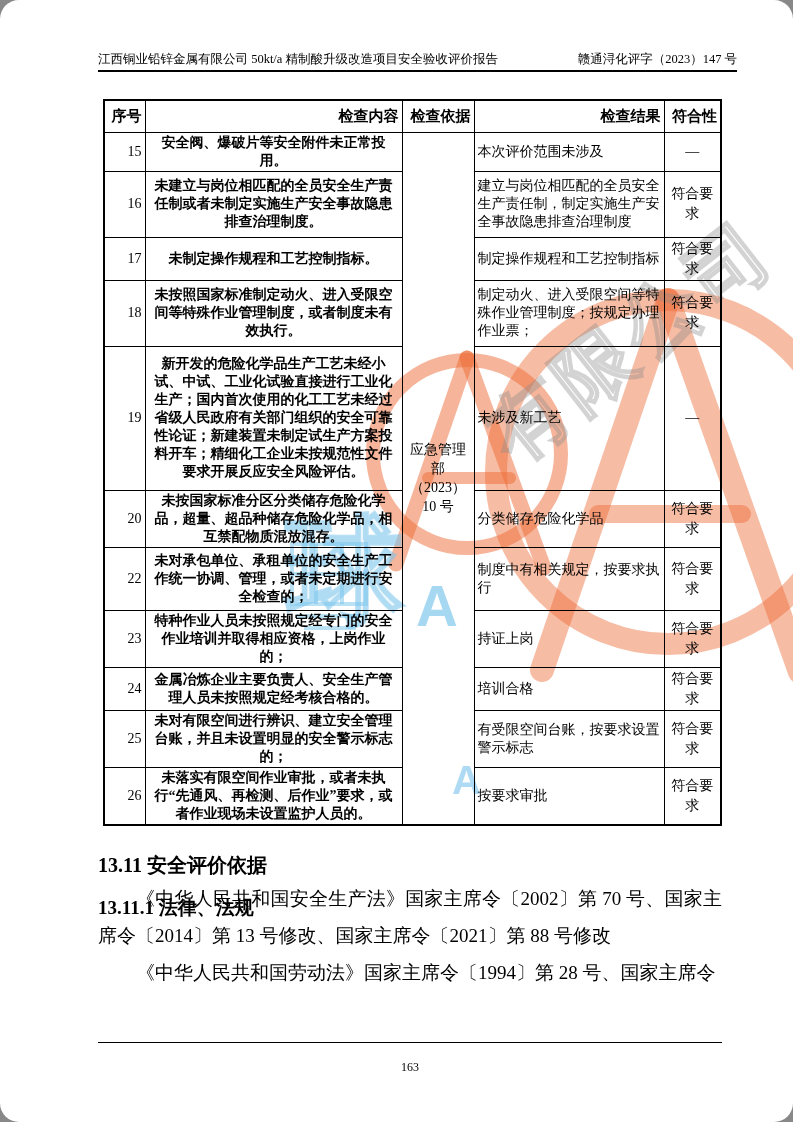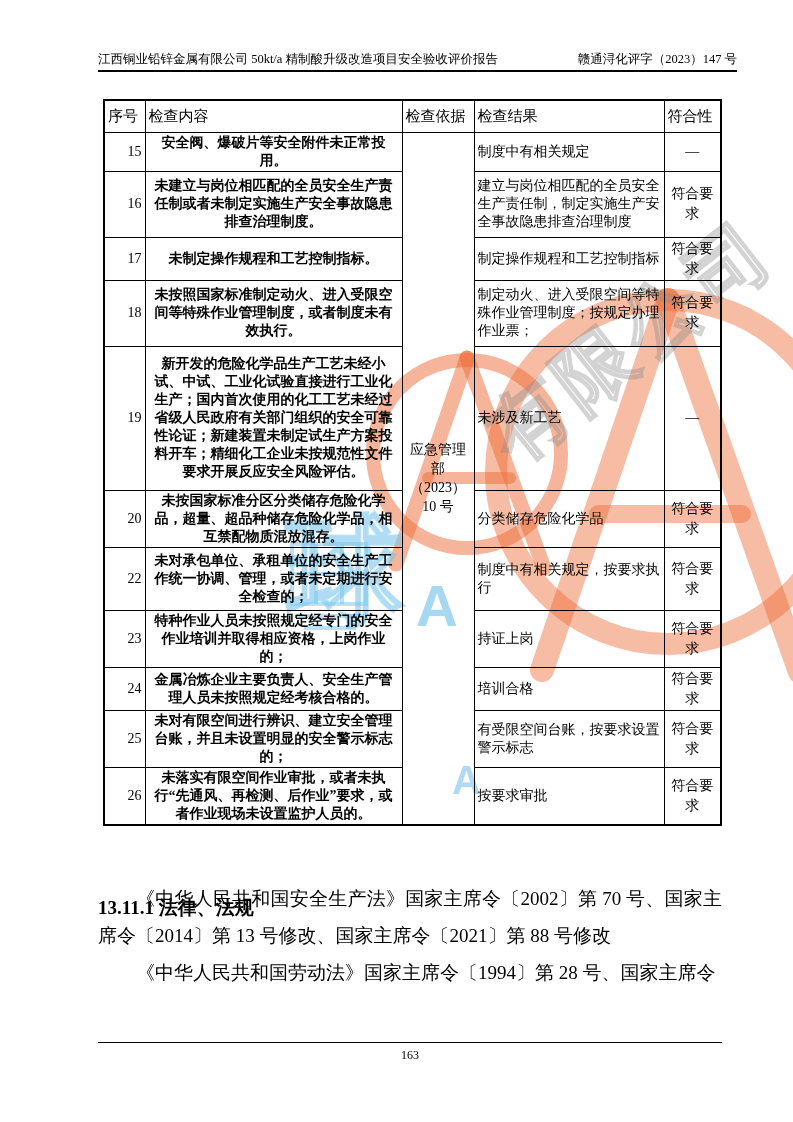--- a/index.html
+++ b/index.html
@@ -4,20 +4,21 @@
 <style>
   html,body{margin:0;padding:0;background:#888;}
   .page{
     position:relative;
     width:793px;height:1122px;
     margin:0 auto;
     background:#ffffff;
     overflow:hidden;
     font-family:"Liberation Serif", serif;
     color:#000;
+    border-radius:19px;
   }
   
   .page-header{
     position:absolute;left:98px;right:56px;top:52px;
     display:flex;justify-content:space-between;align-items:flex-end;
     border-bottom:2px solid #000;
     padding-bottom:3px;
     font-size:12.5px;line-height:15px;
   }
   .page-header .hl{letter-spacing:0px;}
@@ -29,41 +30,41 @@
     width:617px;
     font-size:14px;line-height:18px;
     border:2px solid #000;
   }
   table.check th, table.check td{
     border:1px solid #000;
     padding:1px 3px;
     vertical-align:middle;
     overflow:hidden;
   }
-  table.check th{font-size:15px;font-weight:normal;text-align:left;line-height:20px;}
+  table.check th{font-size:15px;font-weight:bold;text-align:right;line-height:20px;}
   td.c-no{text-align:right;font-family:Liberation Serif, serif;}
   td.c-content{text-align:center;font-weight:bold;}
   td.c-basis{text-align:center;vertical-align:bottom;padding:0 1px 78px 1px;line-height:19px;}
   td.c-result{text-align:left;}
   td.c-comp{text-align:center;line-height:20px;}
   tr.hdr{height:32px;}
   tr.r15{height:27px;} tr.r16{height:66px;} tr.r17{height:34px;margin-top:36px;}
   tr.r18{height:66px;} tr.r19{height:144px;} tr.r20{height:56px;}
   tr.r22{height:63px;} tr.r23{height:37px;} tr.r24{height:41px;margin-top:24px;}
   tr.r25{height:48px;} tr.r26{height:54px;}
   
   .blk{position:absolute;left:98px;width:624px;}
   .para{font-size:19px;line-height:37px;text-indent:2em;margin:0;text-align:justify;}
   .h2{font-size:20px;font-weight:bold;margin:0;font-family:"Liberation Serif",serif;}
   .h3{font-size:19px;font-weight:bold;margin:0;}
   
   .page-footer{
     position:absolute;left:98px;right:71px;top:1042px;
     border-top:1px solid #000;
-    text-align:center;font-size:12px;padding-top:5px;
+    text-align:center;font-size:12px;padding-top:17px;
   }
   
   .wm-layer{position:absolute;inset:0;pointer-events:none;mix-blend-mode:multiply;}
   .wm-red{
     position:absolute;left:256px;top:676px;
     font-family:"Liberation Sans",sans-serif;font-weight:bold;
     font-size:98px;line-height:100px;letter-spacing:2px;
     color:rgba(226,62,52,0.55);white-space:nowrap;
   }
   .wm-gray{
@@ -116,21 +117,21 @@
       <th>序号</th>
       <th>检查内容</th>
       <th>检查依据</th>
       <th>检查结果</th>
       <th>符合性</th>
     </tr>
     <tr class="r15">
       <td class="c-no">15</td>
       <td class="c-content">安全阀、爆破片等安全附件未正常投用。</td>
       <td class="c-basis" rowspan="11">应急管理部（2023）10 号</td>
-      <td class="c-result">制度中有相关规定</td>
+      <td class="c-result">本次评价范围未涉及</td>
       <td class="c-comp">—</td>
     </tr>
     <tr class="r16">
       <td class="c-no">16</td>
       <td class="c-content">未建立与岗位相匹配的全员安全生产责任制或者未制定实施生产安全事故隐患排查治理制度。</td>
       <td class="c-result">建立与岗位相匹配的全员安全生产责任制，制定实施生产安全事故隐患排查治理制度</td>
       <td class="c-comp">符合要求</td>
     </tr>
     <tr class="r17">
       <td class="c-no">17</td>
@@ -182,20 +183,23 @@
     </tr>
     <tr class="r26">
       <td class="c-no">26</td>
       <td class="c-content">未落实有限空间作业审批，或者未执行“先通风、再检测、后作业”要求，或者作业现场未设置监护人员的。</td>
       <td class="c-result">按要求审批</td>
       <td class="c-comp">符合要求</td>
     </tr>
   </tbody>
     </table>
 
+  <div class="blk" style="top:852px;">
+    <p class="h2">13.11 安全评价依据</p>
+  </div>
   <div class="blk" style="top:895px;">
     <p class="h3">13.11.1 法律、法规</p>
   </div>
   <div class="blk" style="top:880px;">
     <p class="para">《中华人民共和国安全生产法》国家主席令〔2002〕第 70 号、国家主席令〔2014〕第 13 号修改、国家主席令〔2021〕第 88 号修改</p>
     <p class="para">《中华人民共和国劳动法》国家主席令〔1994〕第 28 号、国家主席令</p>
   </div>
 
   <div class="page-footer">
     <span>163</span>

